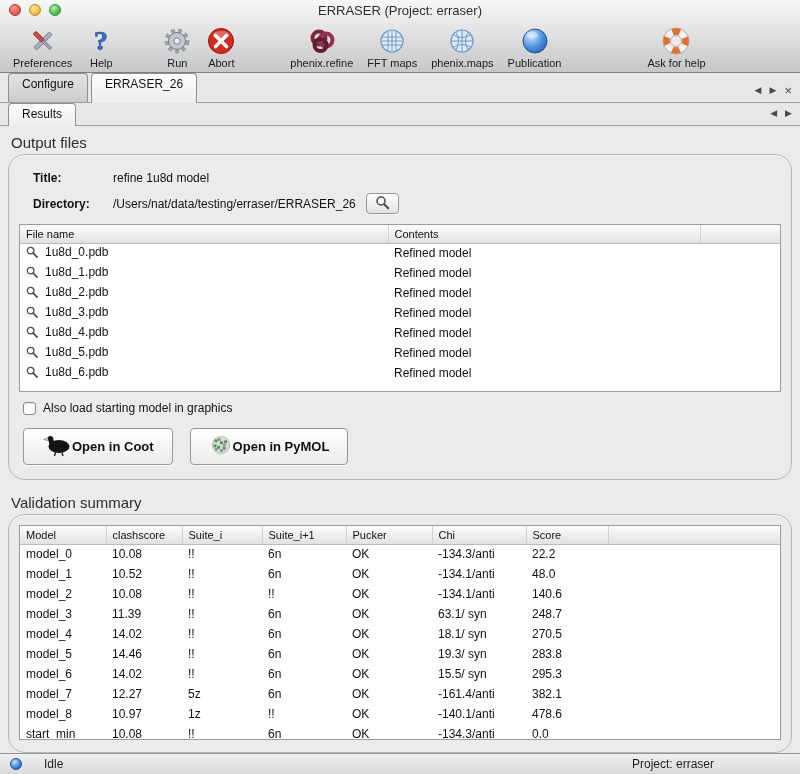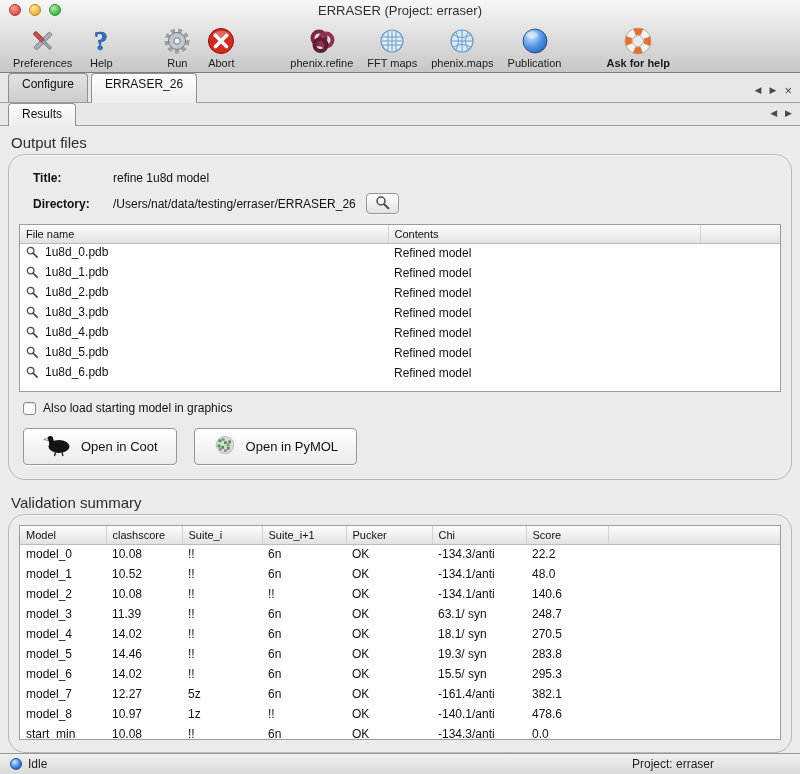--- a/index.html
+++ b/index.html
@@ -15,21 +15,21 @@
   .tl.yellow { background:radial-gradient(circle at 35% 30%, #ffe9a8, #f6be3f 55%, #d89e23); border:1px solid #b78a2c; }
   .tl.green { background:radial-gradient(circle at 35% 30%, #b6f0b0, #4fc64f 55%, #2e9e35); border:1px solid #368f3a; }
   .win-title { text-align:center; line-height:22px; font-size:13px; color:#2e2e2e; }
 
   .toolbar { display:flex; align-items:flex-start; padding:2px 4px 3px 6px; }
   .tb-item { display:flex; flex-direction:column; align-items:center; padding:0 7px; cursor:default; }
   .tb-icon { height:33px; display:flex; align-items:center; justify-content:center; }
   .tb-label { font-size:11px; color:#1b1b1b; white-space:nowrap; }
   .gap-run { margin-left:32px; }
   .gap-phenix { margin-left:40px; }
-  .gap-ask { margin-left:31px;font-weight:bold; }
+  .gap-ask { margin-left:72px; }
 
   
   .tabrow { position:relative; background:#e7e7e7; border-bottom:1px solid #9d9d9d; padding:0 8px; display:flex; }
   .tabrow-main { height:30px; }
   .tabrow-sub { height:23px; }
   .tab { border:1px solid #8f8f8f; border-bottom:none; border-radius:4px 4px 0 0; padding:3px 13px; margin-right:3px; font-size:12px; background:linear-gradient(#e2e2e2,#cccccc); position:relative; white-space:nowrap; cursor:default; }
   .tab.selected { background:linear-gradient(#fdfdfd,#ededed); margin-bottom:-1px; padding-bottom:4px; z-index:2; }
   .tab-arrows { position:absolute; right:8px; bottom:7px; display:flex; gap:8px; align-items:center; color:#4a4a4a; }
   .tab-arrows .arr { font-size:9px; line-height:9px; cursor:default; }
   .tab-arrows .close { font-size:13px; line-height:9px; }
@@ -50,25 +50,25 @@
   table.grid { width:100%; border-collapse:collapse; table-layout:fixed; }
   table.grid th { font-weight:normal; font-size:11px; text-align:left; padding:1px 6px; height:18px; background:linear-gradient(#fcfcfc,#e1e1e1); border-bottom:1px solid #bcbcbc; border-right:1px solid #d2d2d2; white-space:nowrap; overflow:hidden; cursor:default; }
   table.grid th:last-child { border-right:none; }
   table.grid td { padding:1px 6px; height:20px; font-size:12px; white-space:nowrap; overflow:hidden; }
   .mag-icon { display:inline-block; vertical-align:-2px; margin-right:7px; }
 
   .check-row { display:flex; align-items:center; margin:9px 0 0 4px; }
   .checkbox { width:13px; height:13px; background:#fff; border:1px solid #8b8b8b; border-radius:3px; box-shadow:inset 0 1px 2px rgba(0,0,0,0.12); margin-right:7px; flex:0 0 auto; }
 
   .btn-row { display:flex; gap:17px; margin:13px 0 2px 4px; }
-  .big-btn { display:flex; align-items:center; gap:9px; height:37px; padding:0 18px; font-family:inherit; font-size:13px; font-weight:normal; color:#111; background:linear-gradient(#ffffff,#ebebeb); border:1px solid #979797; border-radius:4px; box-shadow:0 1px 0 rgba(255,255,255,0.8); }
+  .big-btn { display:flex; align-items:center; height:37px; padding:0 18px; font-family:inherit; font-size:13px; font-weight:bold; color:#111; background:linear-gradient(#ffffff,#ebebeb); border:1px solid #979797; border-radius:4px; box-shadow:0 1px 0 rgba(255,255,255,0.8); }
 
   
   .statusbar { position:absolute; left:0; right:0; bottom:0; height:21px; border-top:1px solid #969696; background:linear-gradient(#efefef,#dadada); display:flex; align-items:center; padding:0 10px; font-size:12px; color:#1f1f1f; }
-  .status-left { display:flex; align-items:center; gap:6px; }
+  .status-left { display:flex; align-items:center; gap:22px; }
   .status-sphere { width:12px; height:12px; border-radius:50%; background:radial-gradient(circle at 35% 30%, #cfe7ff, #3e87e0 55%, #1c55a8); border:1px solid #1c4f97; flex:0 0 auto; }
   .status-project { position:absolute; right:86px; }
 </style>
 </head>
 <body>
 
 <div class="header">
   <div class="titlebar">
     <div class="traffic">
       <span class="tl red"></span>

